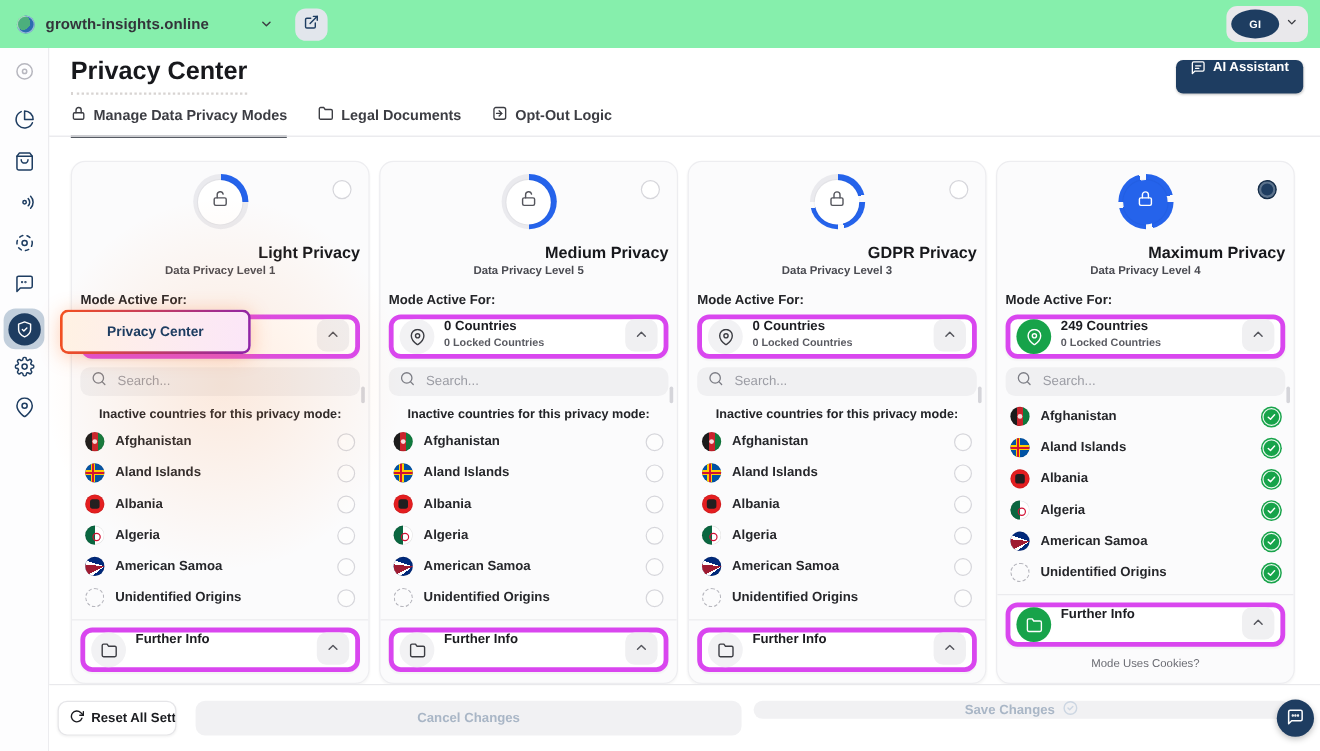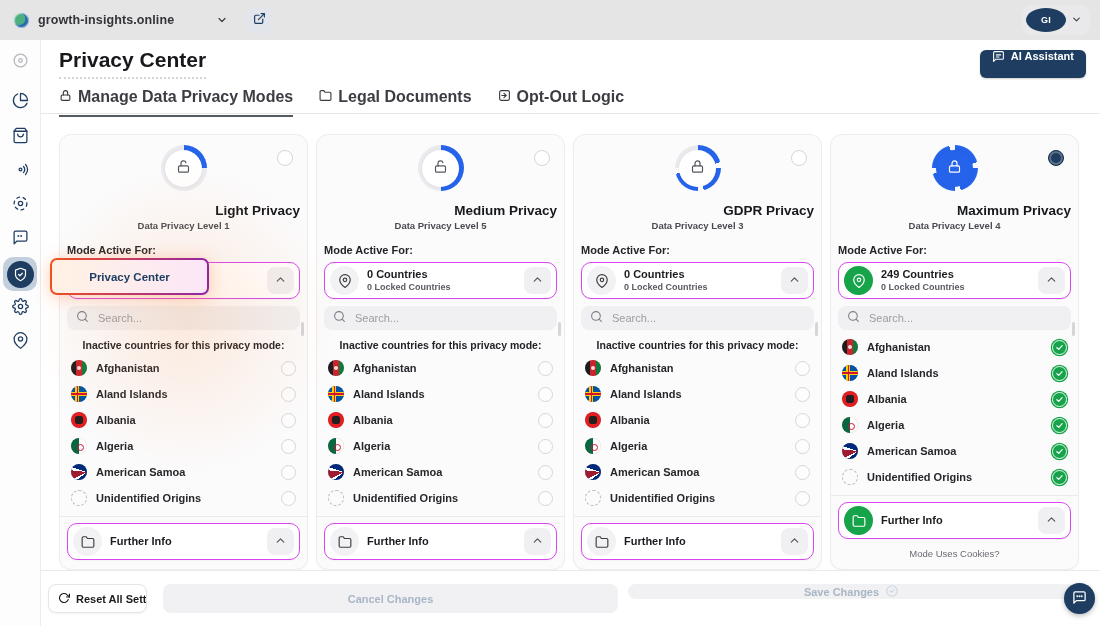--- a/index.html
+++ b/index.html
@@ -1,56 +1,56 @@
 <!DOCTYPE html>
 <html><head>
 <meta charset="utf-8">
 <style>
   html,body{margin:0;padding:0;background:#fff;}
   *{box-sizing:border-box;font-family:"Liberation Sans",sans-serif;}
   .screen{position:relative;width:1100px;height:626px;overflow:hidden;background:#fff;}
 
   
-  .topbar{position:absolute;left:0;top:0;width:1100px;height:40px;background:#e5e5e5;display:flex;align-items:center;padding:0 10px 0 14px;}
+  .topbar{position:absolute;left:0;top:0;width:1100px;height:40px;background:#86efac;display:flex;align-items:center;padding:0 10px 0 14px;}
   .favicon{width:15px;height:15px;border-radius:50%;background:radial-gradient(circle at 35% 40%,#4caf7d 0 44%,#2b6cb0 45%);box-shadow:inset 0 0 0 1px rgba(255,255,255,.5);}
   .site{margin-left:9px;font-size:12.5px;color:#33343a;font-weight:bold;letter-spacing:.1px;}
   .tb-chev{margin-left:42px;display:flex;}
   .extbtn{margin-left:18px;width:27px;height:27px;border:none;border-radius:9px;background:#e2e6ec;display:flex;align-items:center;justify-content:center;cursor:pointer;}
   .acct{margin-left:auto;display:flex;align-items:center;gap:5px;background:#e9e8eb;border-radius:9px;padding:3px 8px 3px 4px;cursor:pointer;}
   .avatar{width:40px;height:24px;border-radius:50%;background:#1e3d61;color:#fff;font-size:9px;font-weight:bold;display:flex;align-items:center;justify-content:center;letter-spacing:.3px;}
 
   
   .sidebar{position:absolute;left:0;top:40px;width:41px;height:586px;background:#fdfdfe;border-right:1px solid #ececef;}
   .s-item{position:absolute;left:50%;transform:translateX(-50%);width:26px;height:26px;display:flex;align-items:center;justify-content:center;cursor:pointer;}
   .s-active-wrap{position:absolute;left:50%;transform:translateX(-50%);width:34px;height:34px;border-radius:10px;background:#c2cfdc;display:flex;align-items:center;justify-content:center;cursor:pointer;}
   .s-active-circ{width:27px;height:27px;border-radius:50%;background:#1e3d61;display:flex;align-items:center;justify-content:center;}
 
   
   .page-title{position:absolute;left:59px;top:48px;margin:0;font-size:21px;font-weight:bold;color:#17181c;border-bottom:2px dotted #d8d4d2;padding-bottom:5px;}
   .ai-btn{position:absolute;right:14px;top:50px;height:28px;background:#1e3d61;color:#fff;border:none;border-radius:6px;display:flex;align-items:flex-start;gap:6px;padding:0 12px;font-size:11px;font-weight:bold;cursor:pointer;box-shadow:0 1px 2px rgba(0,0,0,.2);}
   .tabs{position:absolute;left:59px;top:88px;display:flex;gap:26px;}
-  .tab{display:flex;align-items:center;gap:6px;font-size:16px;font-weight:bold;color:#3c3d43;padding-bottom:9px;cursor:pointer;border-bottom:2px solid transparent;}
+  .tab{display:flex;align-items:center;gap:6px;font-size:12px;font-weight:bold;color:#3c3d43;padding-bottom:9px;cursor:pointer;border-bottom:2px solid transparent;}
   .tab.active{border-bottom:2px solid #565b63;}
   .tabs-divider{position:absolute;left:41px;right:0;top:113px;height:1px;background:#e7e7ea;}
 
   
   .card{position:absolute;top:134px;width:249px;height:436px;background:#fbfbfc;border:1px solid #ededf0;border-radius:12px;box-shadow:0 1px 2px rgba(0,0,0,.04);padding:0 7px;overflow:hidden;}
   .radio{position:absolute;right:14px;top:15px;width:16px;height:16px;border-radius:50%;border:1.5px solid #d6d6db;background:#fff;cursor:pointer;}
   .radio.sel{background:#1e3d61;border-color:#142c47;box-shadow:inset 0 0 0 2px rgba(255,255,255,.28);}
   .ring{width:46px;height:46px;border-radius:50%;margin:10px auto 0;display:flex;align-items:center;justify-content:center;}
   .ring-inner{width:37px;height:37px;border-radius:50%;background:#fff;display:flex;align-items:center;justify-content:center;box-shadow:0 0 0 1px rgba(0,0,0,.03);}
   .ring-25{background:conic-gradient(#2563eb 0 25%,#eaeaee 25% 100%);}
   .ring-50{background:conic-gradient(#2563eb 0 50%,#eaeaee 50% 100%);}
   .ring-75{background:conic-gradient(#2563eb 0 21%,#fbfbfc 21% 25%,#2563eb 25% 46%,#fbfbfc 46% 50%,#2563eb 50% 71%,#fbfbfc 71% 75%,#eaeaee 75% 100%);}
   .ring-100{background:conic-gradient(#2563eb 0 21%,#fbfbfc 21% 25%,#2563eb 25% 46%,#fbfbfc 46% 50%,#2563eb 50% 71%,#fbfbfc 71% 75%,#2563eb 75% 96%,#fbfbfc 96% 100%);}
   .card.accent .ring-inner{background:#2563eb;}
   .c-title{margin:12px 0 0;text-align:right;font-size:13.5px;font-weight:bold;color:#17181c;}
   .c-sub{margin-top:2px;text-align:center;font-size:9.5px;font-weight:bold;color:#4a4b52;}
   .c-active{margin-top:13px;font-size:11px;font-weight:bold;color:#232428;}
-  .wrow{margin-top:6px;height:37px;background:#fff;border:1px solid #d946ef;border-radius:10px;display:flex;align-items:center;gap:8px;padding:0 5px;cursor:pointer;box-shadow:0 1px 1px rgba(0,0,0,.03);}
+  .wrow{margin-top:6px;height:37px;background:#fff;border:4px solid #d946ef;border-radius:10px;display:flex;align-items:flex-start;gap:8px;padding:0 5px;cursor:pointer;box-shadow:0 1px 1px rgba(0,0,0,.03);}
   .wicon{width:29px;height:29px;border-radius:50%;background:#f2f2f4;display:flex;align-items:center;justify-content:center;flex:0 0 29px;}
   .card.accent .wicon{background:#17a34a;}
   .card.accent .wicon svg{stroke:#fff;}
   .wtxt{display:flex;flex-direction:column;line-height:1.25;}
   .wtxt b{font-size:11px;color:#1b1c20;}
   .wtxt i{font-style:normal;font-size:9px;font-weight:bold;color:#5a5b62;}
   .chev{margin-left:auto;width:27px;height:27px;border:none;border-radius:8px;background:#f0f0f2;display:flex;align-items:center;justify-content:center;cursor:pointer;}
   .search{margin-top:7px;height:24px;border-radius:8px;background:#f0f0f2;display:flex;align-items:center;gap:7px;padding:0 9px;cursor:text;}
   .search input{border:none;background:transparent;outline:none;font-size:11px;color:#3c3d43;width:100%;}
   .search input::placeholder{color:#9b9ca4;}

